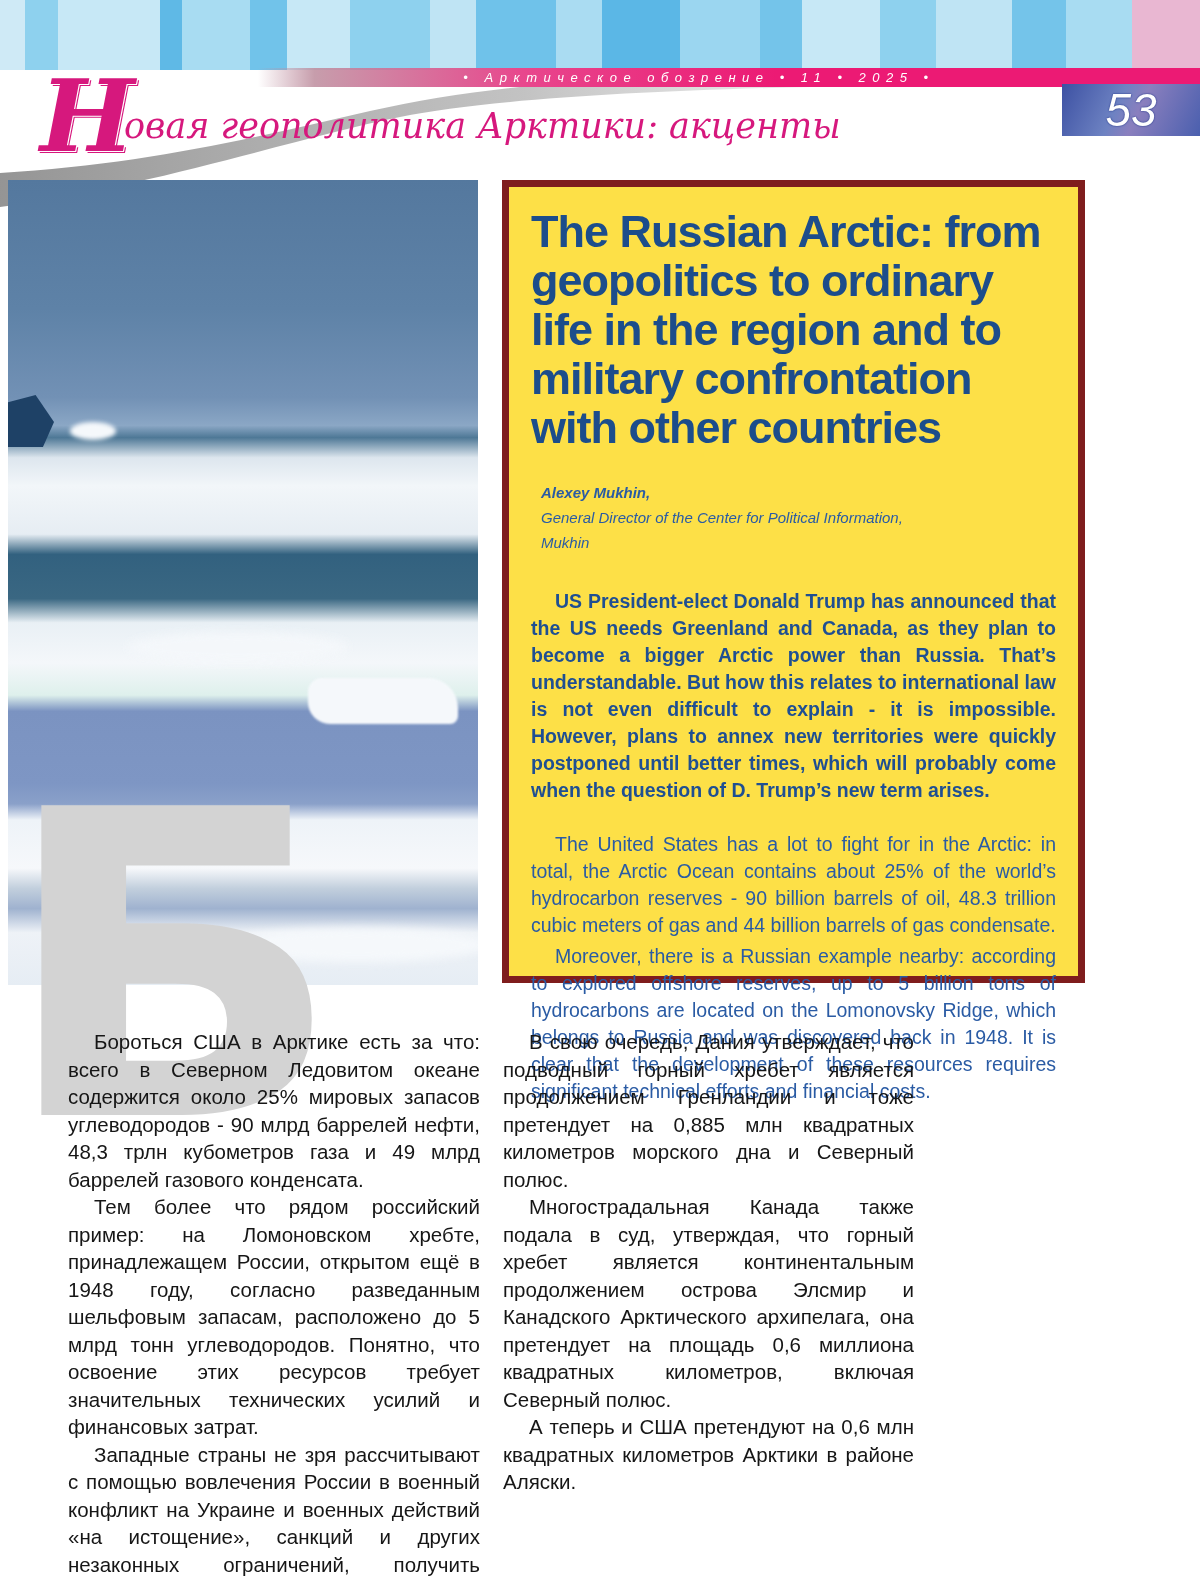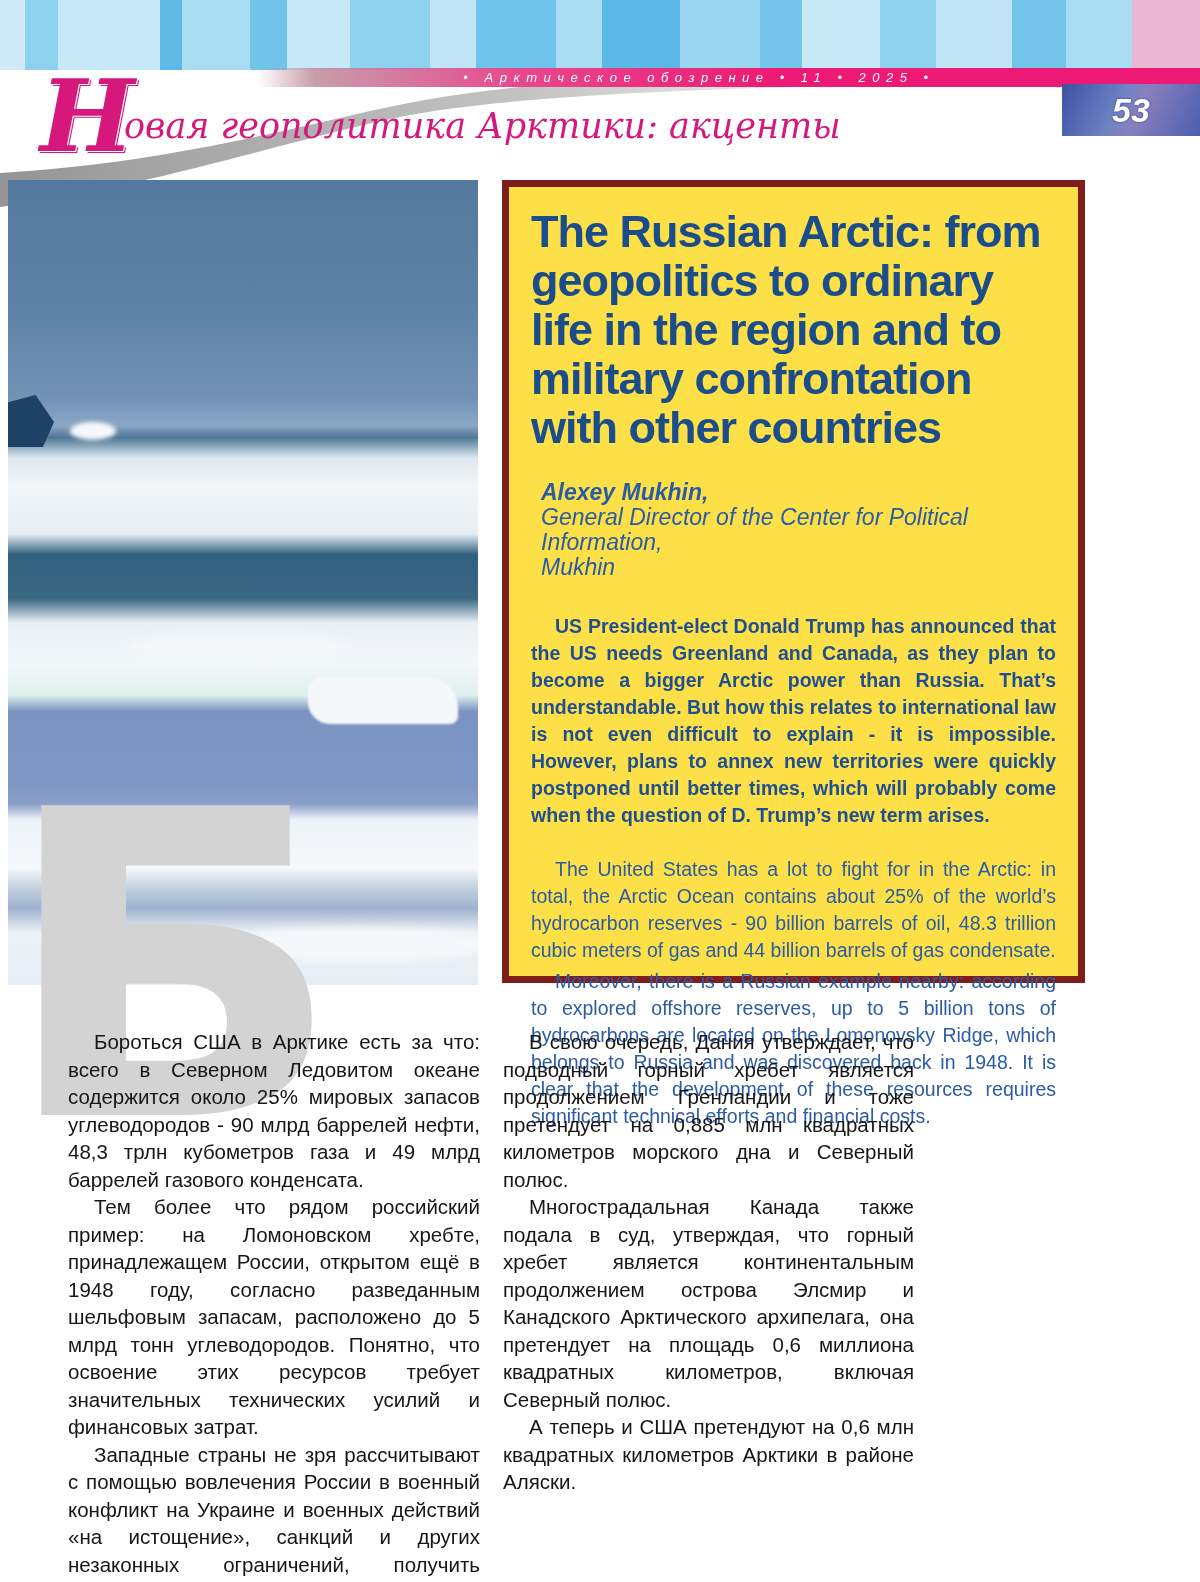--- a/index.html
+++ b/index.html
@@ -28,21 +28,21 @@
     background:linear-gradient(90deg,rgba(178,152,160,0) 0%,rgba(189,140,157,.85) 6%,
                #e8478d 28%,#ec1a74 55%,#ec1a74 100%);
     display:flex;align-items:center;justify-content:center;}
   .strip span{color:#ffffff;font-style:italic;font-size:13px;letter-spacing:.5em;
     white-space:nowrap;padding-right:60px;}
 
   
   .pagenum{position:absolute;left:1062px;top:84px;width:138px;height:52px;z-index:4;
     background:linear-gradient(115deg,#3d51a3 0%,#6d82c2 40%,#8a7fbe 55%,#4a5fae 100%);
     display:flex;align-items:center;justify-content:center;}
-  .pagenum span{color:#ffffff;font-style:italic;font-weight:bold;font-size:34px;
+  .pagenum span{color:#ffffff;font-style:italic;font-weight:normal;font-size:46px;
     text-shadow:0 0 2px #2a3d8f,0 0 1px #2a3d8f;}
 
   
   .initial{position:absolute;left:40px;top:66px;z-index:4;
     font-family:"DejaVu Serif",serif;font-style:italic;font-weight:bold;
     font-size:100px;line-height:1;color:#d6187d;text-shadow:1px 1px 0 #fff,2px 2px 0 #d6187d;}
   .sect-rest{position:absolute;left:124px;top:106px;z-index:4;
     font-family:"DejaVu Serif",serif;font-style:italic;font-size:35px;color:#d6187d;}
 
   
@@ -66,21 +66,21 @@
   .watermark{position:absolute;left:0px;top:756px;z-index:2;
     font-size:425px;line-height:1;font-weight:bold;color:#d3d3d3;
     font-family:"DejaVu Sans",sans-serif;transform:scaleX(1.06);transform-origin:left top;}
 
   
   .abox{position:absolute;left:502px;top:180px;width:583px;height:803px;z-index:3;
     box-sizing:border-box;border:7px solid #7f1d1d;background:#fde047;
     padding:20px 18px 0 18px;}
   .atitle{color:#1c4d8b;font-weight:bold;font-size:45px;line-height:1.09;
     letter-spacing:-1px;margin:0 0 0 4px;}
-  .author{margin:28px 0 0 14px;color:#2a5ba4;font-size:23px;line-height:25px;font-style:italic;}
+  .author{margin:28px 0 0 14px;color:#2a5ba4;font-size:15px;line-height:25px;font-style:italic;}
   .author .name{font-weight:bold;}
   .abody{margin-top:33px;color:#2a5ba4;font-size:19.5px;line-height:27px;text-align:justify;}
   .abody p{margin:4px;text-indent:24px;}
   .abody p.lead{font-weight:bold;color:#1f4f92;}
   .abody p.gap{margin-top:27px;}
 
   
   .ru{position:absolute;top:1028px;z-index:3;color:#161616;
     font-size:20.5px;line-height:27.5px;text-align:justify;}
   .ru.left{left:68px;width:412px;}

